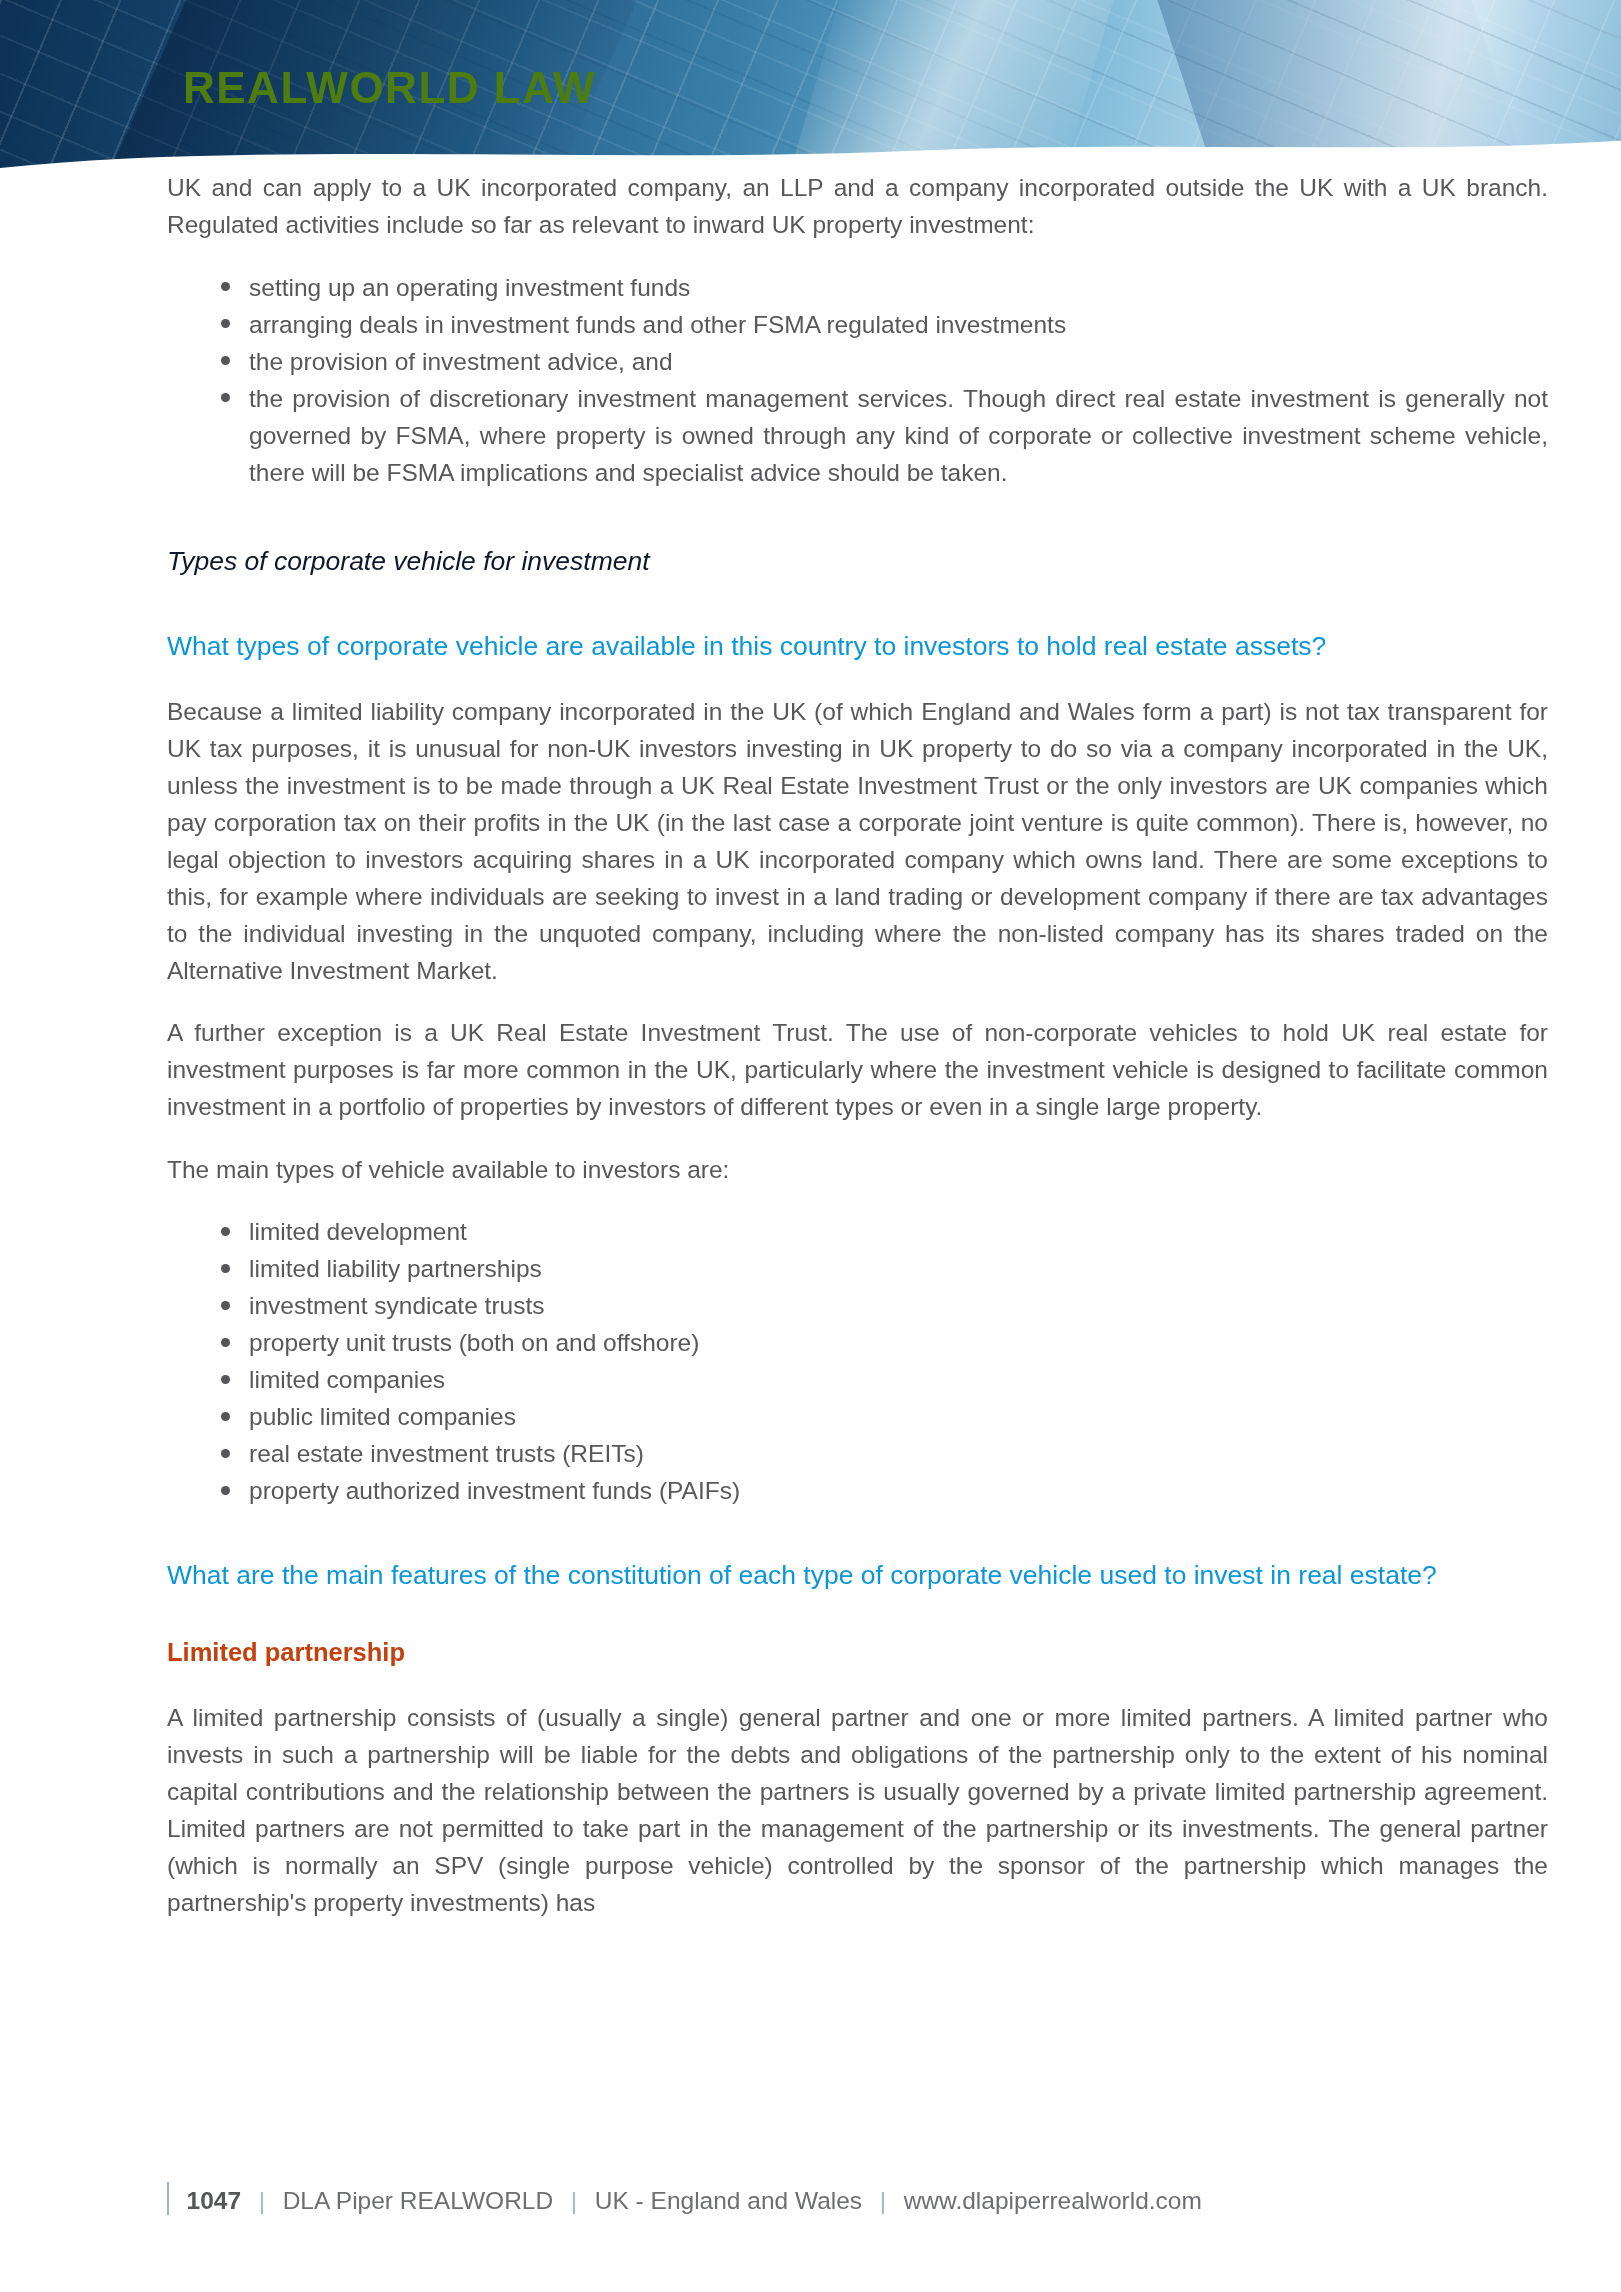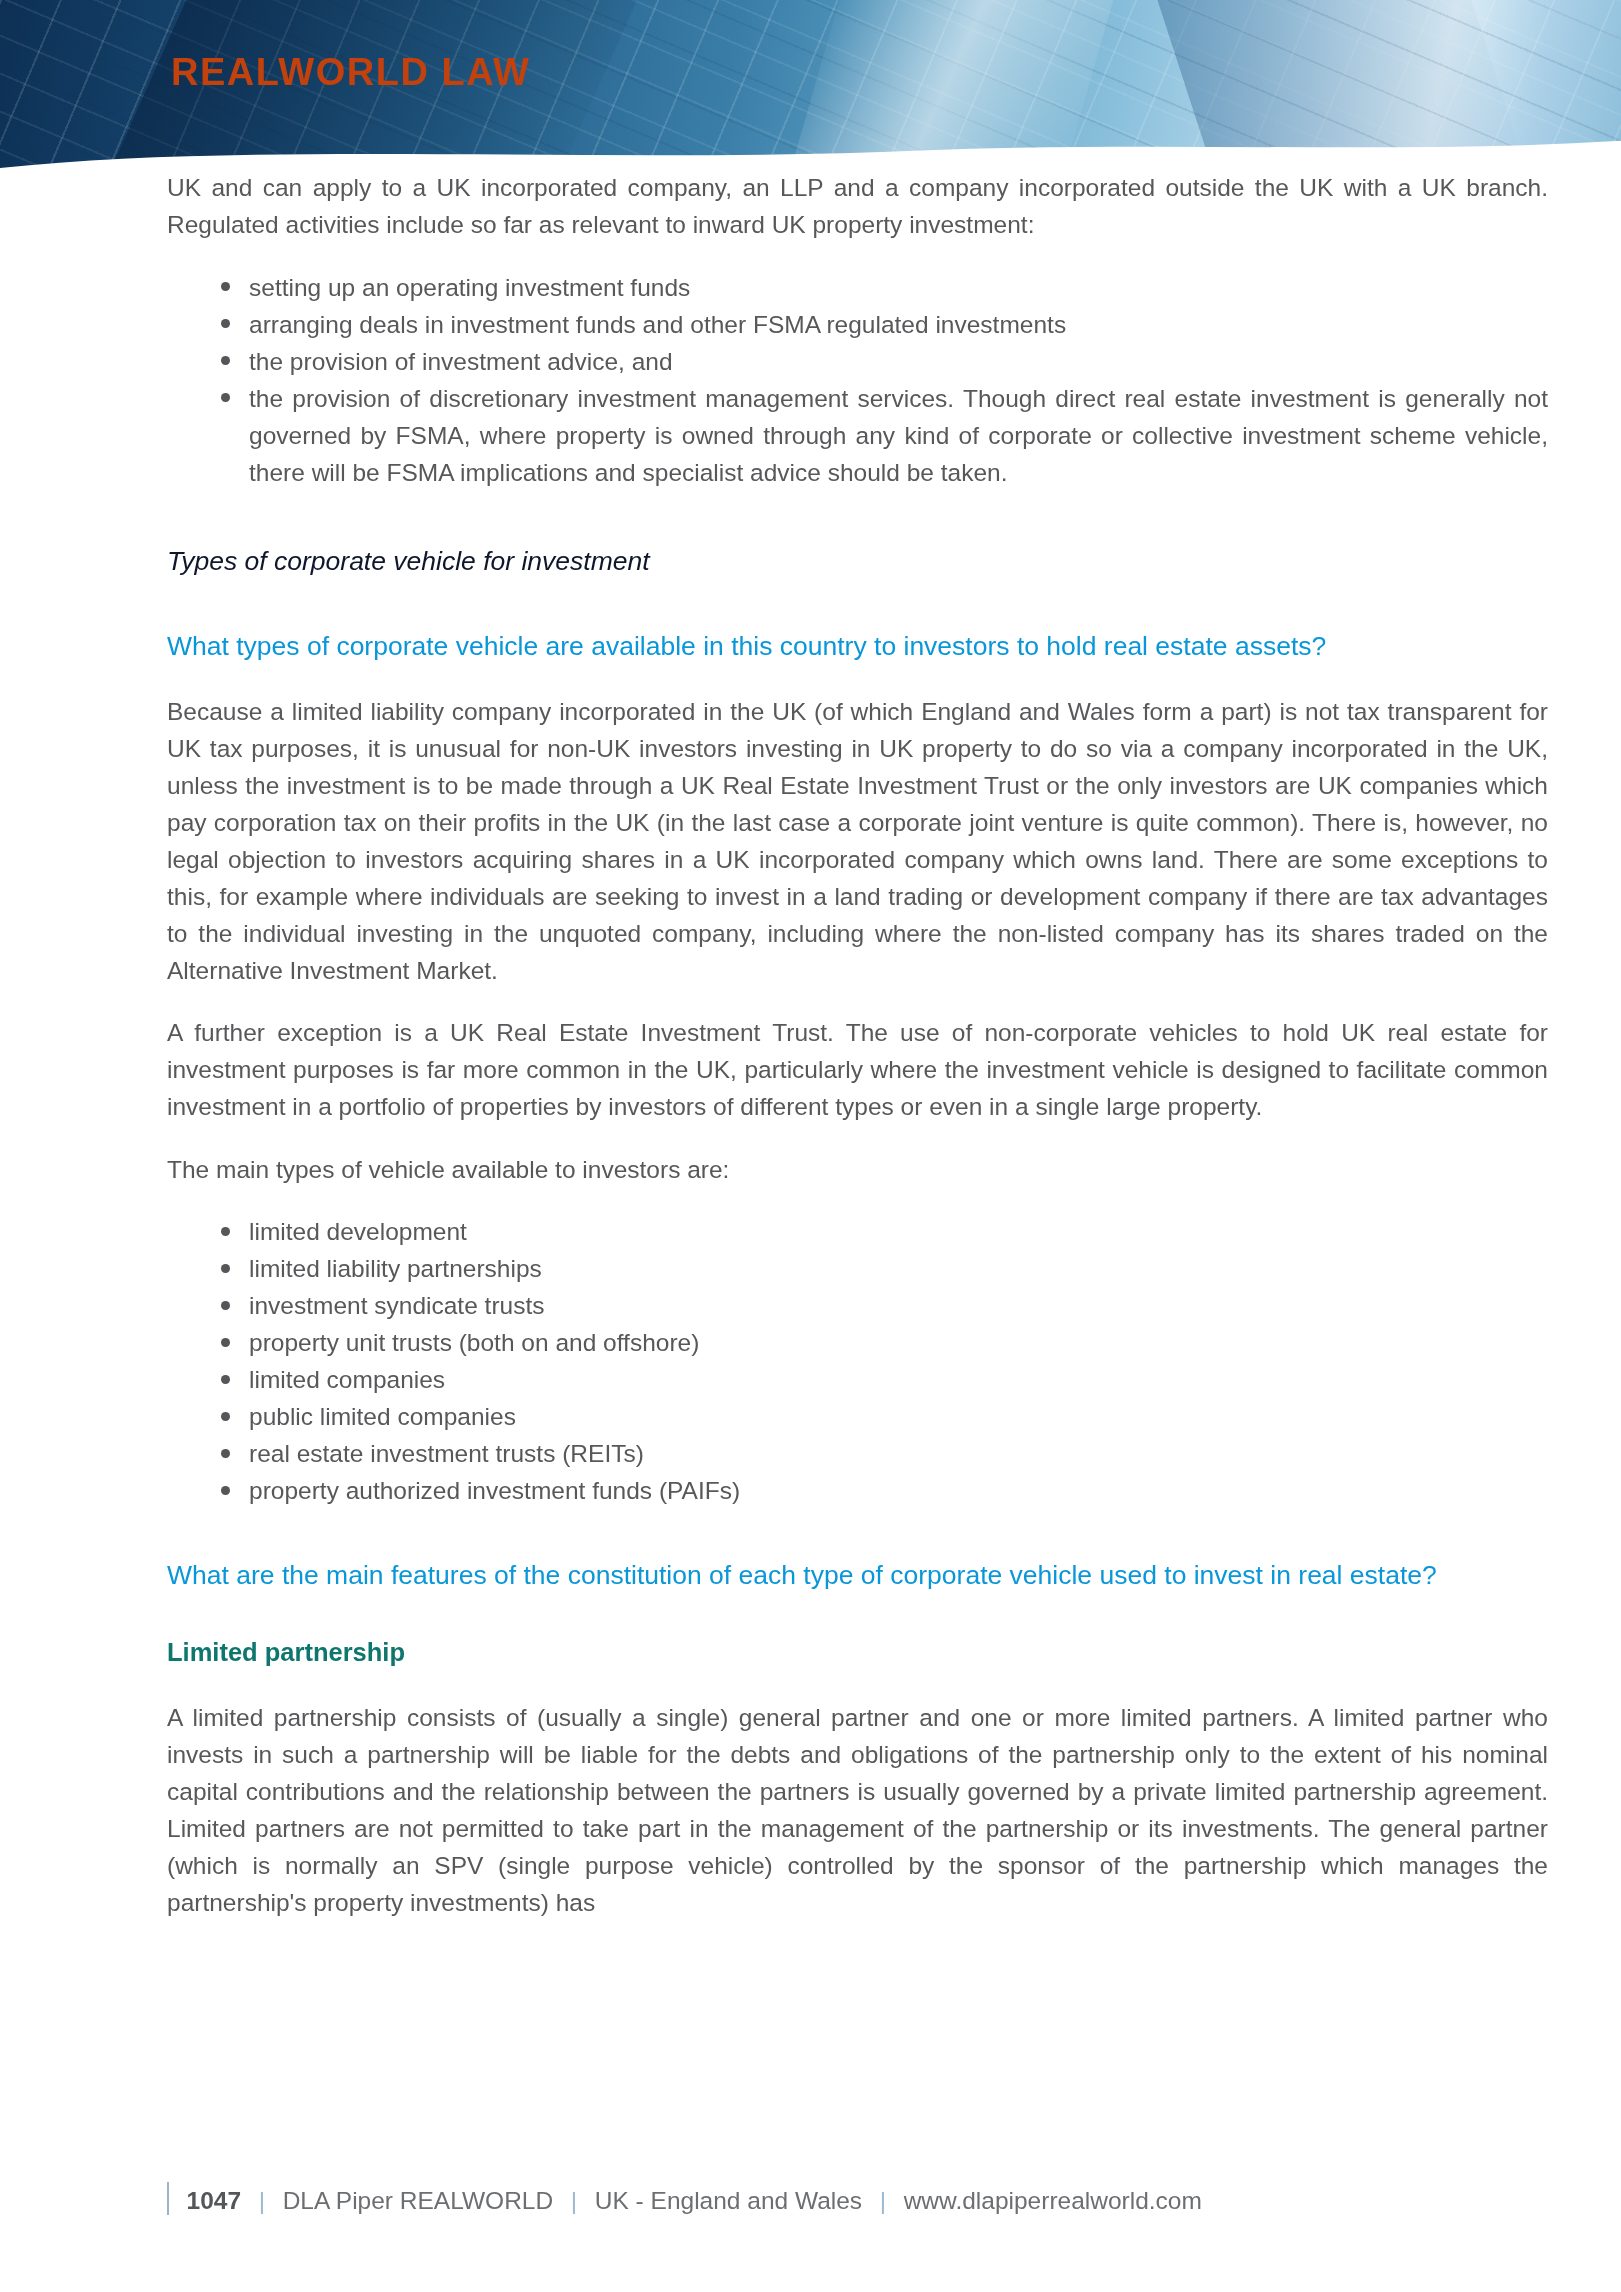--- a/index.html
+++ b/index.html
@@ -15,35 +15,35 @@
       repeating-linear-gradient(113deg, rgba(255,255,255,0.13) 0 2px, transparent 2px 55px),
       repeating-linear-gradient(203deg, rgba(255,255,255,0.08) 0 2px, transparent 2px 35px),
       repeating-linear-gradient(23deg, rgba(10,45,85,0.10) 0 2px, transparent 2px 47px); }
   .glass-wedge { position:absolute; top:-49px; left:147px; width:451px; height:274px;
     background:linear-gradient(113deg, rgba(5,26,52,0.50), rgba(5,26,52,0)); transform:skewX(-24deg); }
   .glass-wedge2 { position:absolute; top:-49px; left:1186px; width:314px; height:274px;
     background:linear-gradient(100deg, rgba(30,80,130,0.35), rgba(30,80,130,0)); transform:skewX(18deg); }
   .glass-streak { position:absolute; top:-39px; left:814px; width:274px; height:255px;
     background:linear-gradient(100deg, rgba(255,255,255,0) 0%, rgba(255,255,255,0.55) 48%, rgba(255,255,255,0) 100%); transform:skewX(-16deg); }
   .header-curve { position:absolute; left:0; bottom:-1px; width:100%; height:35px; display:block; z-index:3; }
-  .header-title { position:absolute; left:167px; top:47px; margin:4px; color:#c2410c;
-    font-size:38px; font-weight:700; letter-spacing:1.5px; z-index:4; }
+  .header-title { position:absolute; left:167px; top:47px; margin:16px; color:#4d7c0f;
+    font-size:44px; font-weight:700; letter-spacing:1.5px; z-index:4; }
 
   
   .content { padding:0 73px 0 167px; color:#58585b; font-size:24.5px; line-height:37px; }
   .content p { margin:0 0 25.5px 0; text-align:justify; }
   .intro { margin-top:63px; }
   ul.bullets { list-style:none; margin:21.6px 0 29px 0; padding:0 0 0 82px; }
   ul.bullets li { position:relative; text-align:justify; }
   ul.bullets li::before { content:""; position:absolute; left:-28px; top:13.7px;
     width:8.8px; height:8.8px; border-radius:50%; background:#55565a; }
   .section-heading { color:#0f172a; font-size:26.5px; font-style:italic; font-weight:400;
     margin:51px 0 12px 0; line-height:38px; }
   .question { color:#0a97d9; font-size:26.5px; font-weight:400; margin:47px 0 27.4px 0; line-height:39px; }
-  .subsection { color:#0f766e; font-size:25.5px; font-weight:700; margin:39px 0 27.4px 0; line-height:37px; }
+  .subsection { color:#c2410c; font-size:25.5px; font-weight:700; margin:39px 0 27.4px 0; line-height:37px; }
 
   
   .footer { position:absolute; left:167px; bottom:78px; display:flex; align-items:flex-end;
     font-size:24.5px; color:#6d6e71; border-left:2px solid #9fb3c2; padding-left:17.6px; height:33px; }
   .footer .page-num { font-weight:700; color:#55565a; }
   .footer .sep { color:#9cb9ce; margin:0 17.6px; }
   .footer .site { color:#6d6e71; cursor:pointer; }
 </style>
 </head>
 <body>

